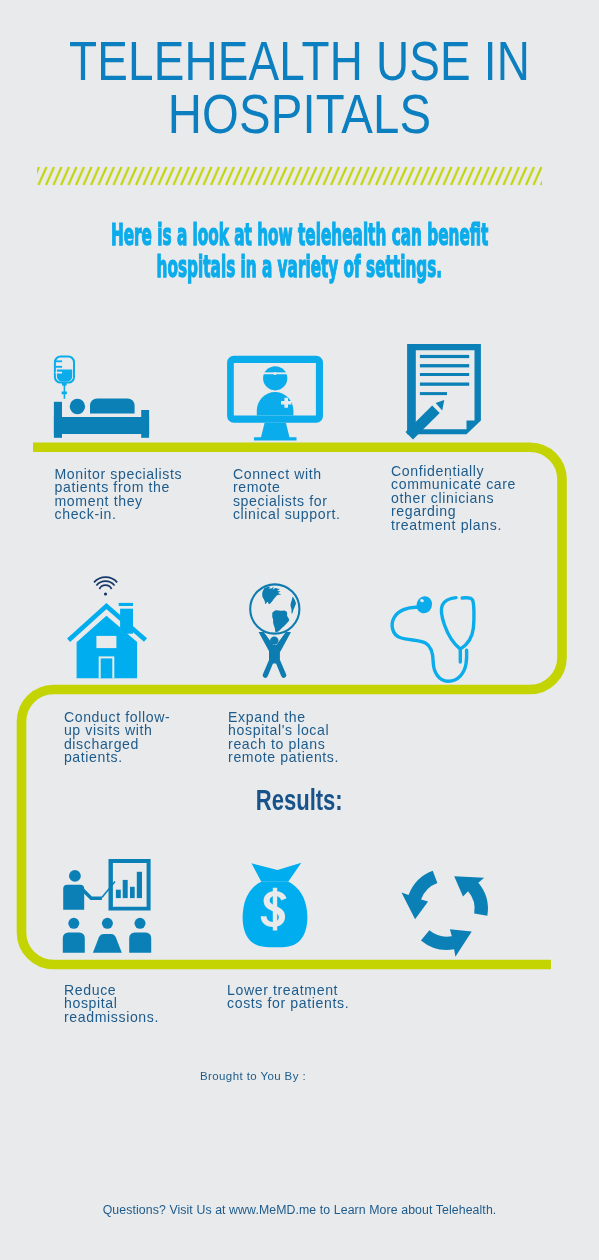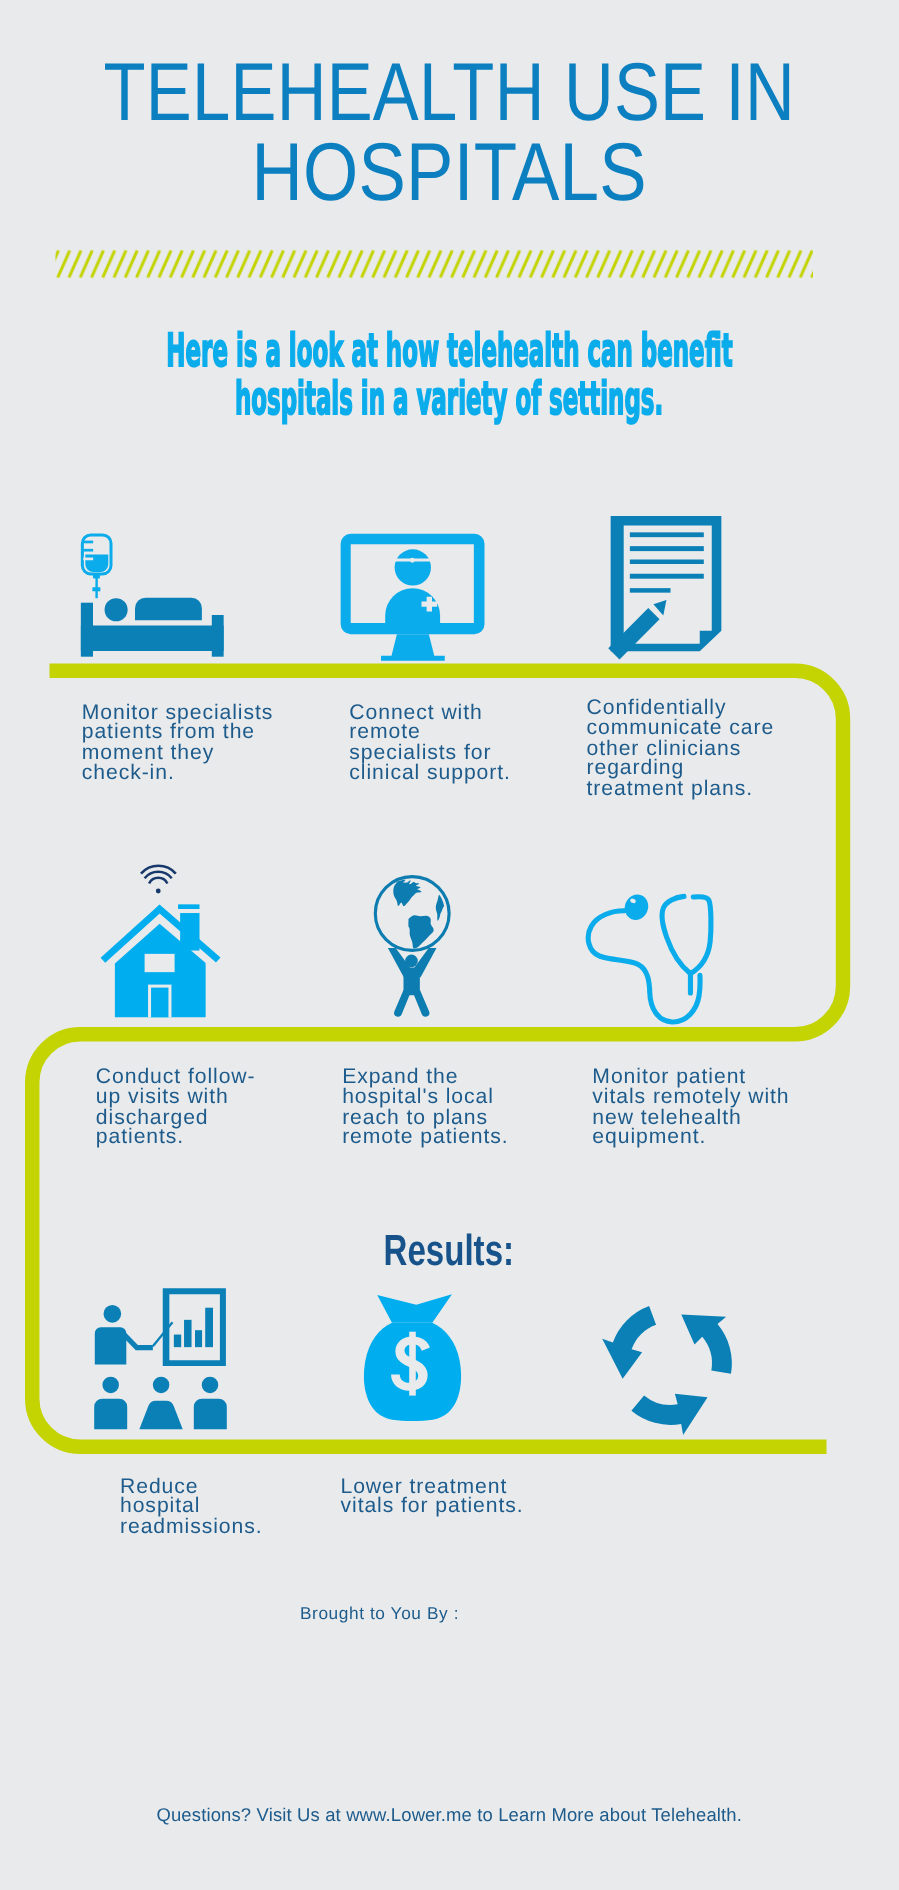--- a/index.html
+++ b/index.html
@@ -54,21 +54,21 @@
   .cap{
     position:absolute;
     color:#1d5b8c;
     font-family:"Liberation Sans", sans-serif;
     font-size:14.1px;
     line-height:13.5px;
     letter-spacing:0.62px;
     white-space:pre;
   }
   #results-head{
-    position:absolute;left:0;top:818px;width:599px;text-align:center;
+    position:absolute;left:0;top:784px;width:599px;text-align:center;
     color:#17538a;font-size:29px;font-weight:bold;
   }
   #results-head span{display:inline-block;transform:scaleX(0.76);}
 
   
   #brought{
     position:absolute;left:0;top:1070px;width:506px;text-align:center;
     color:#1d5b8c;font-size:11.5px;letter-spacing:0.4px;
   }
   #question{
@@ -305,27 +305,23 @@
 treatment plans.</div>
 
   <div class="cap" style="left:63.9px;top:710.6px">Conduct follow-
 up visits with
 discharged
 patients.</div>
   <div class="cap" style="left:228.1px;top:710.6px">Expand the
 hospital's local
 reach to plans
 remote patients.</div>
-  <div class="cap" style="left:394.9px;top:710.8px">Monitor patient
-vitals remotely with
-new telehealth
-equipment.</div>
-
-  <div class="cap" style="left:80px;top:983.7px">Reduce
+
+  <div class="cap" style="left:64px;top:983.7px">Reduce
 hospital
 readmissions.</div>
   <div class="cap" style="left:227.0px;top:983.8px">Lower treatment
-vitals for patients.</div>
+costs for patients.</div>
 
   <div id="brought">Brought to You By :</div>
-  <div id="question">Questions? Visit Us at www.Lower.me to Learn More about Telehealth.</div>
+  <div id="question">Questions? Visit Us at www.MeMD.me to Learn More about Telehealth.</div>
 
 </div>
 
 </body></html>

